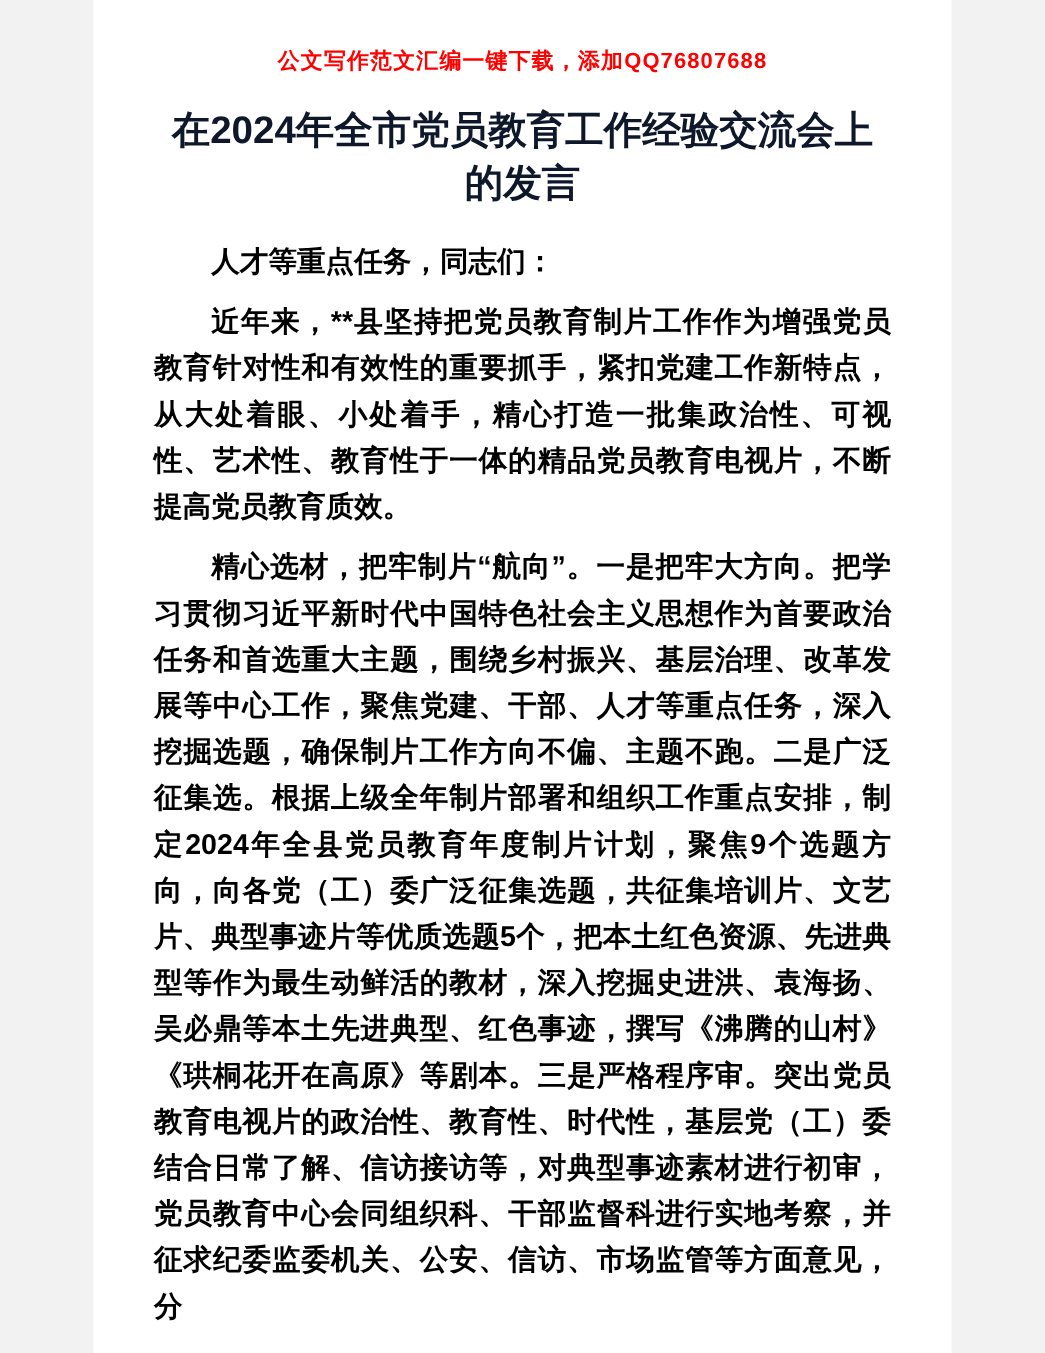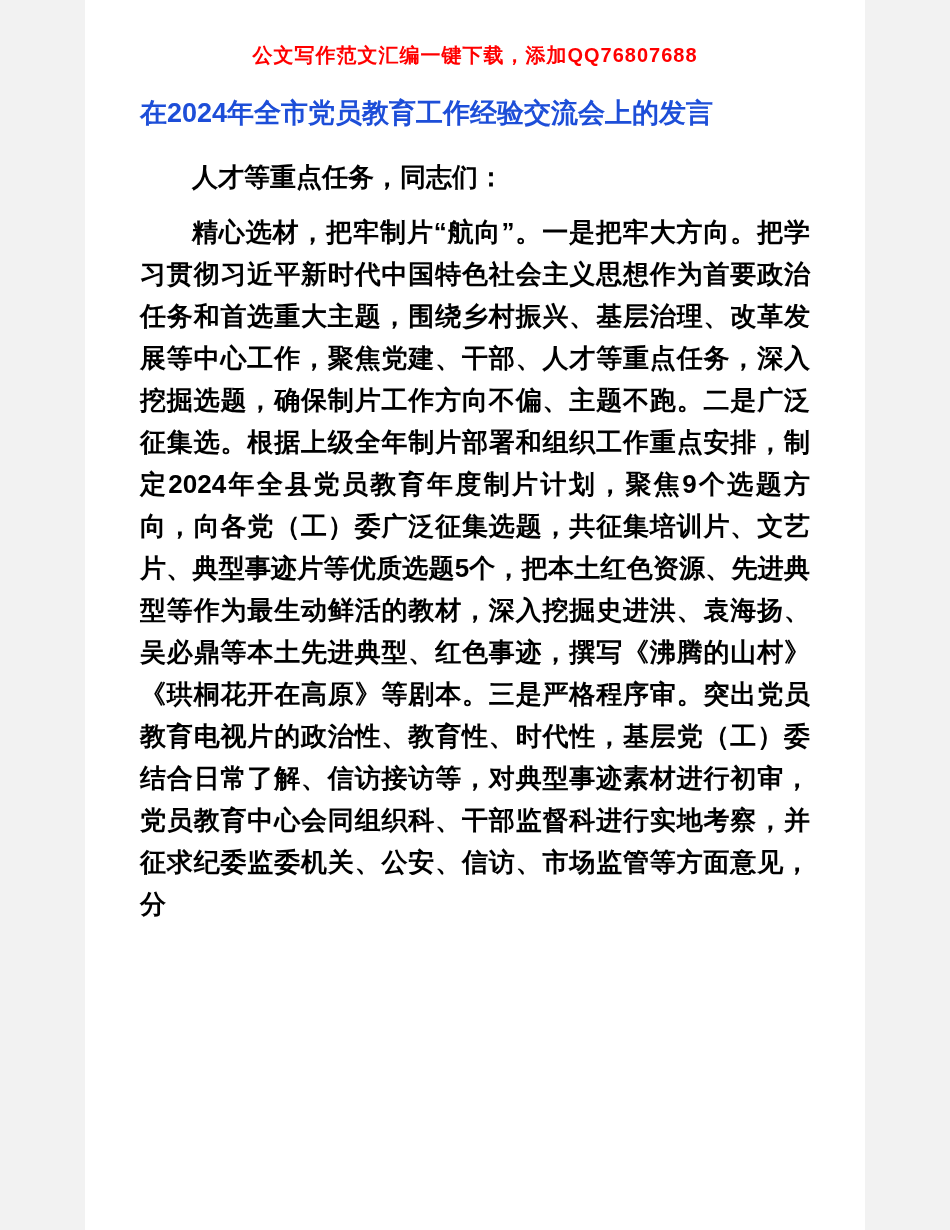--- a/index.html
+++ b/index.html
@@ -25,24 +25,25 @@
   }
   .banner {
     padding-top: 42px;
     text-align: center;
     font-size: 20px;
     font-weight: bold;
     letter-spacing: 1px;
   }
   .title {
     margin: 26px 0 24px 0;
-    font-size: 27px;
+    font-size: 35px;
     line-height: 1.38;
     font-weight: 700;
-    color: #1d4ed8;
+    text-align: center;
+    color: #0f172a;
   }
   .para {
     margin: 0 0 13px 0;
     font-size: 26px;
     line-height: 42px;
     color: #000000;
     font-weight: 600;
     text-align: justify;
     text-indent: 2em;
     word-break: break-all;
@@ -58,17 +59,18 @@
   <div class="page">
 
     <div class="banner">
       <span style="color:#ff0000;">公文写作范文汇编一键下载，添加QQ76807688</span>
     </div>
 
     <h1 class="title">在2024年全市党员教育工作经验交流会上的发言</h1>
 
     <p class="para greeting">人才等重点任务，同志们：</p>
 
+    <p class="para">近年来，**县坚持把党员教育制片工作作为增强党员教育针对性和有效性的重要抓手，紧扣党建工作新特点，从大处着眼、小处着手，精心打造一批集政治性、可视性、艺术性、教育性于一体的精品党员教育电视片，不断提高党员教育质效。</p>
 
     <p class="para">精心选材，把牢制片“航向”。一是把牢大方向。把学习贯彻习近平新时代中国特色社会主义思想作为首要政治任务和首选重大主题，围绕乡村振兴、基层治理、改革发展等中心工作，聚焦党建、干部、人才等重点任务，深入挖掘选题，确保制片工作方向不偏、主题不跑。二是广泛征集选。根据上级全年制片部署和组织工作重点安排，制定2024年全县党员教育年度制片计划，聚焦9个选题方向，向各党（工）委广泛征集选题，共征集培训片、文艺片、典型事迹片等优质选题5个，把本土红色资源、先进典型等作为最生动鲜活的教材，深入挖掘史进洪、袁海扬、吴必鼎等本土先进典型、红色事迹，撰写《沸腾的山村》《珙桐花开在高原》等剧本。三是严格程序审。突出党员教育电视片的政治性、教育性、时代性，基层党（工）委结合日常了解、信访接访等，对典型事迹素材进行初审，党员教育中心会同组织科、干部监督科进行实地考察，并征求纪委监委机关、公安、信访、市场监管等方面意见，分</p>
 
   </div>
 </div>
 
 </body></html>

